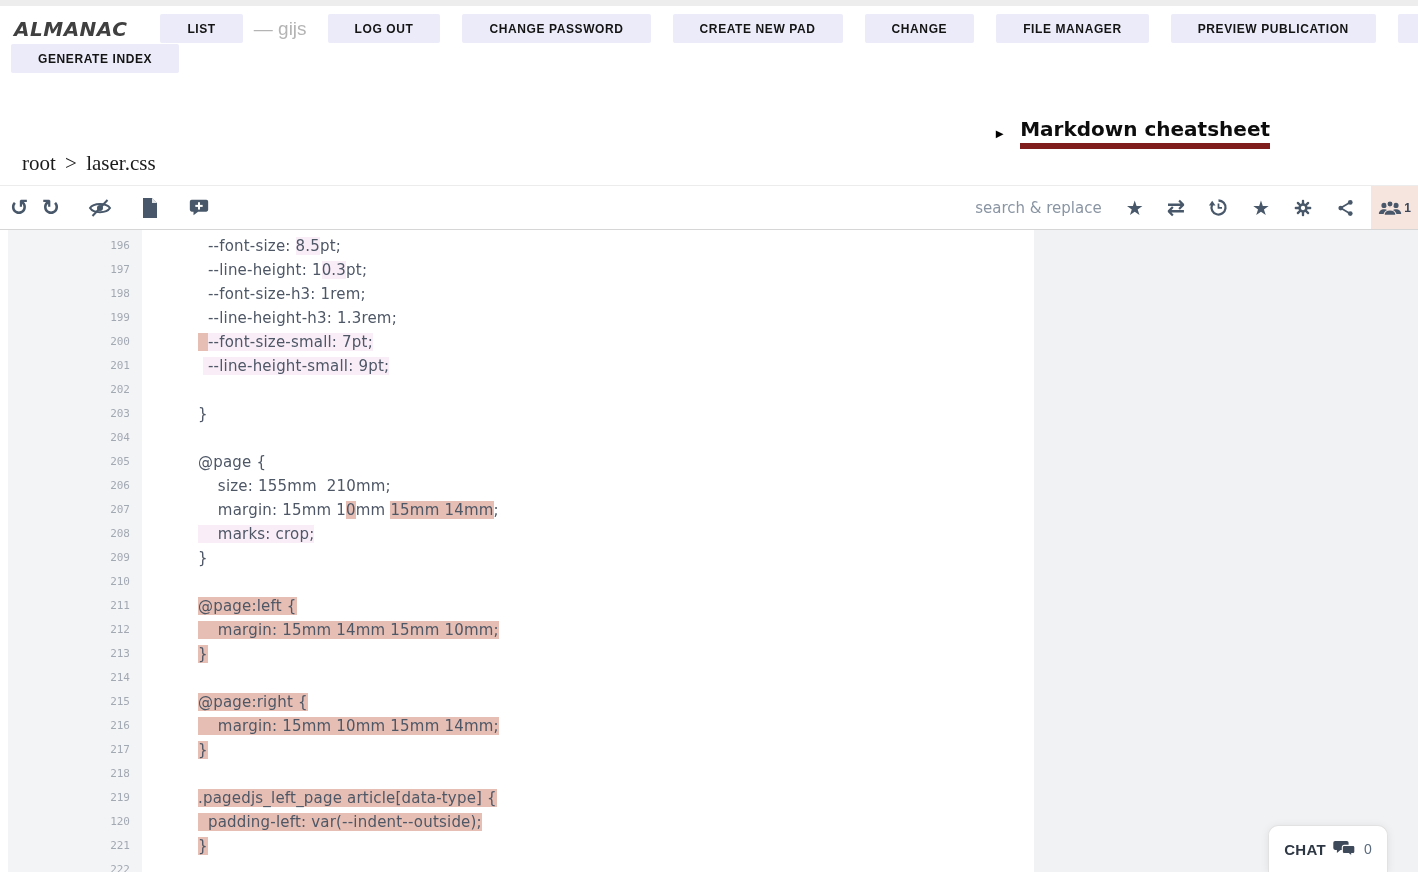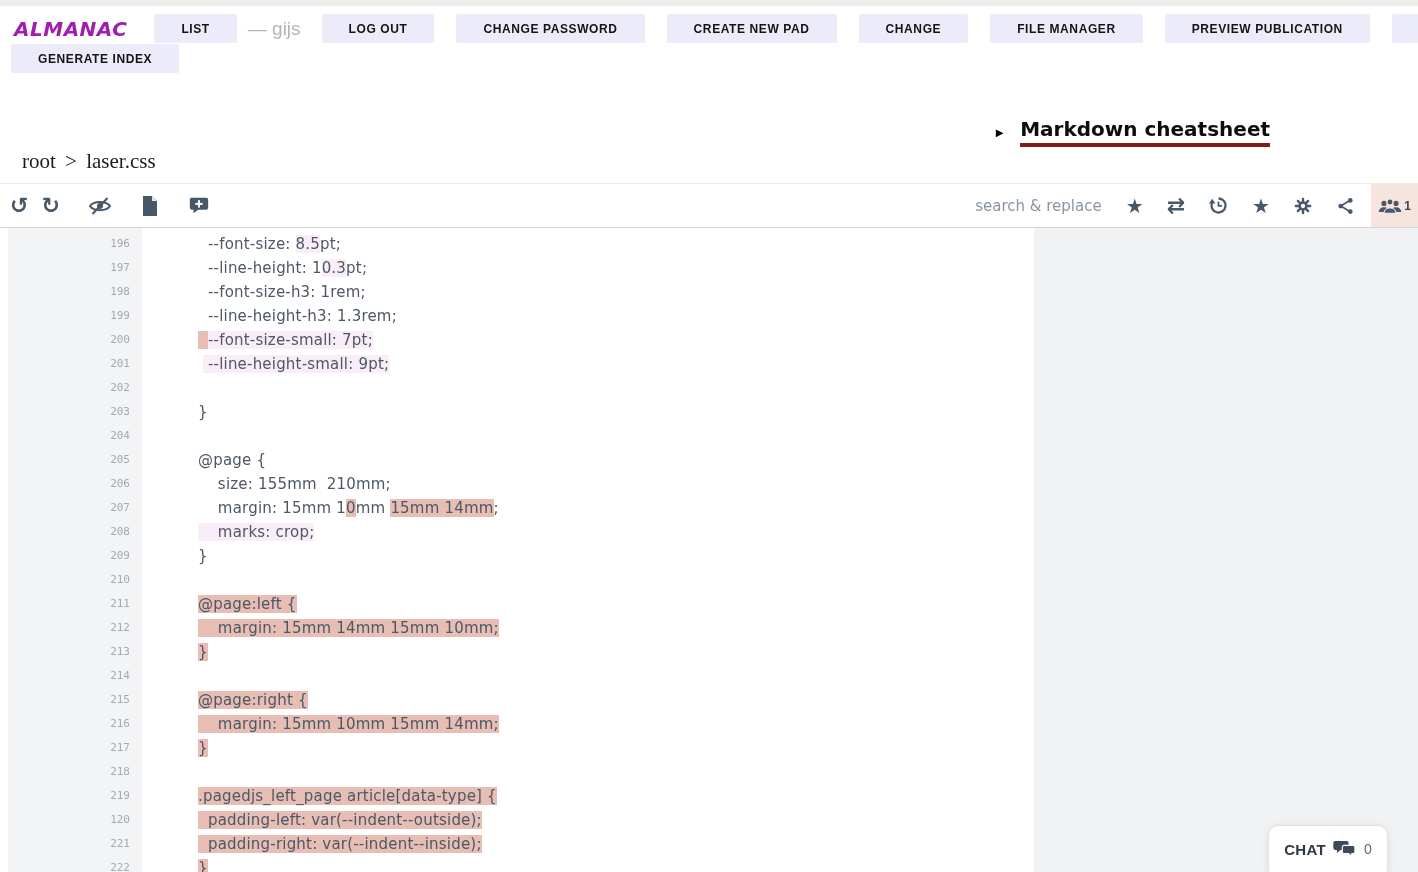--- a/index.html
+++ b/index.html
@@ -4,33 +4,33 @@
 <style>
   html,body{margin:0;padding:0;width:1418px;height:872px;overflow:hidden;background:#fff;
             font-family:"Liberation Sans",sans-serif;}
   .top-strip{height:6px;background:#ededed;}
 
   
   .header{background:#fff;}
   .nav-row{display:flex;align-items:center;padding:0 8px 0 14px;}
   .nav-row.first{padding-top:8px;}
   .logo{font-family:"DejaVu Sans",sans-serif;font-weight:900;font-style:italic;
-        font-size:20px;letter-spacing:.5px;color:#a21caf;margin-right:16px;white-space:nowrap;}
+        font-size:20px;letter-spacing:.5px;color:#404040;margin-right:22px;white-space:nowrap;}
   .btn{background:var(--button-bg);color:#141414;border:none;border-radius:2px;
        font-family:"Liberation Sans",sans-serif;font-size:12px;font-weight:600;
        letter-spacing:.6px;height:29px;padding:0 27px;margin:0 11px;white-space:nowrap;
        display:inline-flex;align-items:center;justify-content:center;cursor:pointer;}
   .user-label{color:#b4b4b4;font-size:19px;margin:0 10px 0 0;white-space:nowrap;}
   .spacer{flex:1;}
   .nav-row.second{margin-top:1px;}
   .cheatsheet-row{display:flex;justify-content:flex-end;padding-right:148px;margin-top:44px;}
   .cheatsheet{display:flex;align-items:center;gap:14px;cursor:pointer;}
   .cheatsheet .tri{font-size:13px;color:#000;}
   .cheatsheet .lbl{font-family:"DejaVu Sans",sans-serif;font-weight:bold;font-size:20px;color:#0d0d0d;
-                   border-bottom:4px solid #7f1d1d;padding-bottom:2px;}
+                   border-bottom:6px solid #7f1d1d;padding-bottom:2px;}
   .breadcrumb-row{padding-left:22px;margin-top:2px;font-family:"Liberation Serif",serif;
                   font-size:21px;color:#1c1c1c;}
   .breadcrumb-row span{margin-right:4px;}
 
   
   .toolbar{height:43px;border-top:1px solid #ececec;border-bottom:1px solid #d6d6d6;
            display:flex;align-items:center;background:#fff;margin-top:9px;}
   .tb-left{display:flex;align-items:center;gap:28px;padding-left:10px;}
   .tb-left .pair{display:flex;align-items:center;gap:13px;}
   .icon-btn{background:none;border:none;padding:0;cursor:pointer;display:flex;align-items:center;
@@ -255,21 +255,20 @@
         <div class="cl"><span class="h-salmon">@page:left {</span></div>
         <div class="cl"><span class="h-salmon">    margin: 15mm 14mm 15mm 10mm;</span></div>
         <div class="cl"><span class="h-salmon">}</span></div>
         <div class="cl"></div>
         <div class="cl"><span class="h-salmon">@page:right {</span></div>
         <div class="cl"><span class="h-salmon">    margin: 15mm 10mm 15mm 14mm;</span></div>
         <div class="cl"><span class="h-salmon">}</span></div>
         <div class="cl"></div>
         <div class="cl"><span class="h-salmon">.pagedjs_left_page article[data-type] {</span></div>
         <div class="cl"><span class="h-salmon">  padding-left: var(--indent--outside);</span></div>
-        <div class="cl"><span class="h-salmon">  padding-right: var(--indent--inside);</span></div>
         <div class="cl"><span class="h-salmon">}</span></div>
       </div>
     </div>
   <div class="right-panel"></div>
 
 </div>
 
 <div class="chat-widget">
   <span class="chat-label">CHAT</span>
   <span>

